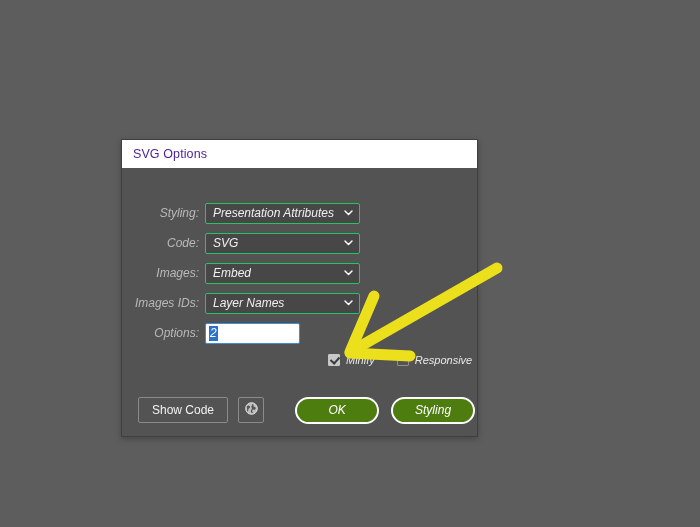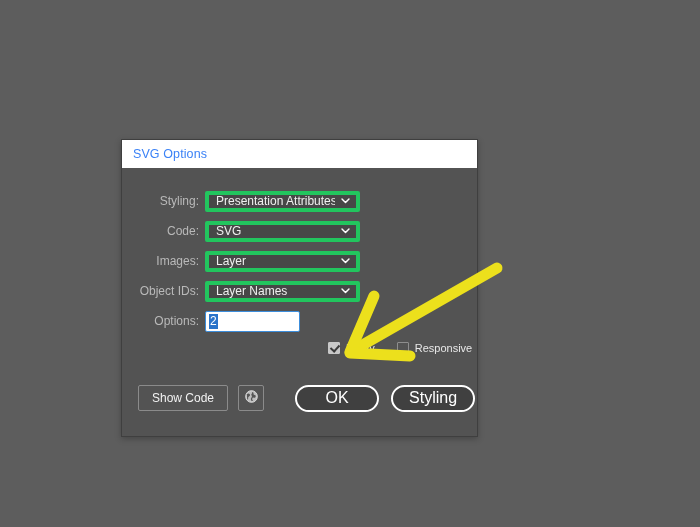--- a/index.html
+++ b/index.html
@@ -30,55 +30,56 @@
   #titlebar {
     height: 28px;
     background: #ffffff;
     display: flex;
     align-items: center;
     padding-left: 11px;
     box-sizing: border-box;
   }
   #titlebar .title-text {
     font-size: 12.5px;
-    color: #3b82f6;
+    color: #4c1d95;
     letter-spacing: .1px;
     text-align: right;
   }
 
   #dialog-body {
     position: relative;
     height: calc(100% - 28px);
     background: #535353;
   }
 
   
   .form-area {
-    padding-top: 22px;
+    padding-top: 34px;
+    font-style: italic;
   }
   .row {
     display: flex;
     align-items: center;
     margin-bottom: 8px;
     height: 22px;
   }
   .row .label {
     width: 83px;
     text-align: right;
     padding-right: 6px;
     font-size: 12px;
     color: #b9b9b9;
     box-sizing: border-box;
     flex: none;
   }
   .select {
     width: 155px;
     height: 21px;
     background: #474747;
-    border: 4px solid #22c55e;
+    border: 1px solid #22c55e;
     border-radius: 2px;
     box-sizing: border-box;
     display: flex;
     align-items: center;
     justify-content: space-between;
     padding: 0 6px 0 7px;
     color: #f0f0f0;
     font-size: 12px;
     cursor: default;
   }
@@ -157,21 +158,21 @@
   .cb-label {
     font-size: 11px;
     color: #e8e8e8;
     white-space: nowrap;
   }
 
   
   .footer {
     position: absolute;
     left: 0;
-    bottom: 12px;
+    bottom: 0;
     width: 100%;
     height: 52px;
     display: flex;
     align-items: center;
     padding-left: 16px;
     box-sizing: border-box;
   }
   .btn-rect {
     height: 26px;
     padding: 0 13px;
@@ -196,31 +197,32 @@
     display: flex;
     align-items: center;
     justify-content: center;
     cursor: default;
     box-sizing: border-box;
   }
   .btn-pill {
     height: 27px;
     min-width: 84px;
     padding: 0 16px;
-    background: #404040;
+    background: #4d7c0f;
     border: 2px solid #ffffff;
     border-radius: 14px;
     color: #ffffff;
-    font-size: 16px;
+    font-size: 12px;
     display: flex;
     align-items: center;
     justify-content: center;
     cursor: default;
     box-sizing: border-box;
     margin-left: 12px;
+    font-style: italic;
   }
   #ok-button { margin-left: 31px; }
 
   
   #annotation-arrow {
     position: absolute;
     left: 0;
     top: 0;
     width: 700px;
     height: 527px;
@@ -260,31 +262,31 @@
             <svg viewBox="0 0 9 6" width="9" height="6">
                 <path d="M1 1 L4.5 4.6 L8 1" fill="none" stroke="#ffffff" stroke-width="1.4" stroke-linecap="round" stroke-linejoin="round"></path>
               </svg>
           </span>
         </div>
       </div>
 
       <div class="row">
         <span class="label">Images:</span>
         <div class="select">
-          <span class="sel-value">Layer</span>
+          <span class="sel-value">Embed</span>
           <span class="chev">
             <svg viewBox="0 0 9 6" width="9" height="6">
                 <path d="M1 1 L4.5 4.6 L8 1" fill="none" stroke="#ffffff" stroke-width="1.4" stroke-linecap="round" stroke-linejoin="round"></path>
               </svg>
           </span>
         </div>
       </div>
 
       <div class="row">
-        <span class="label">Object IDs:</span>
+        <span class="label">Images IDs:</span>
         <div class="select">
           <span class="sel-value">Layer Names</span>
           <span class="chev">
             <svg viewBox="0 0 9 6" width="9" height="6">
                 <path d="M1 1 L4.5 4.6 L8 1" fill="none" stroke="#ffffff" stroke-width="1.4" stroke-linecap="round" stroke-linejoin="round"></path>
               </svg>
           </span>
         </div>
       </div>
 

